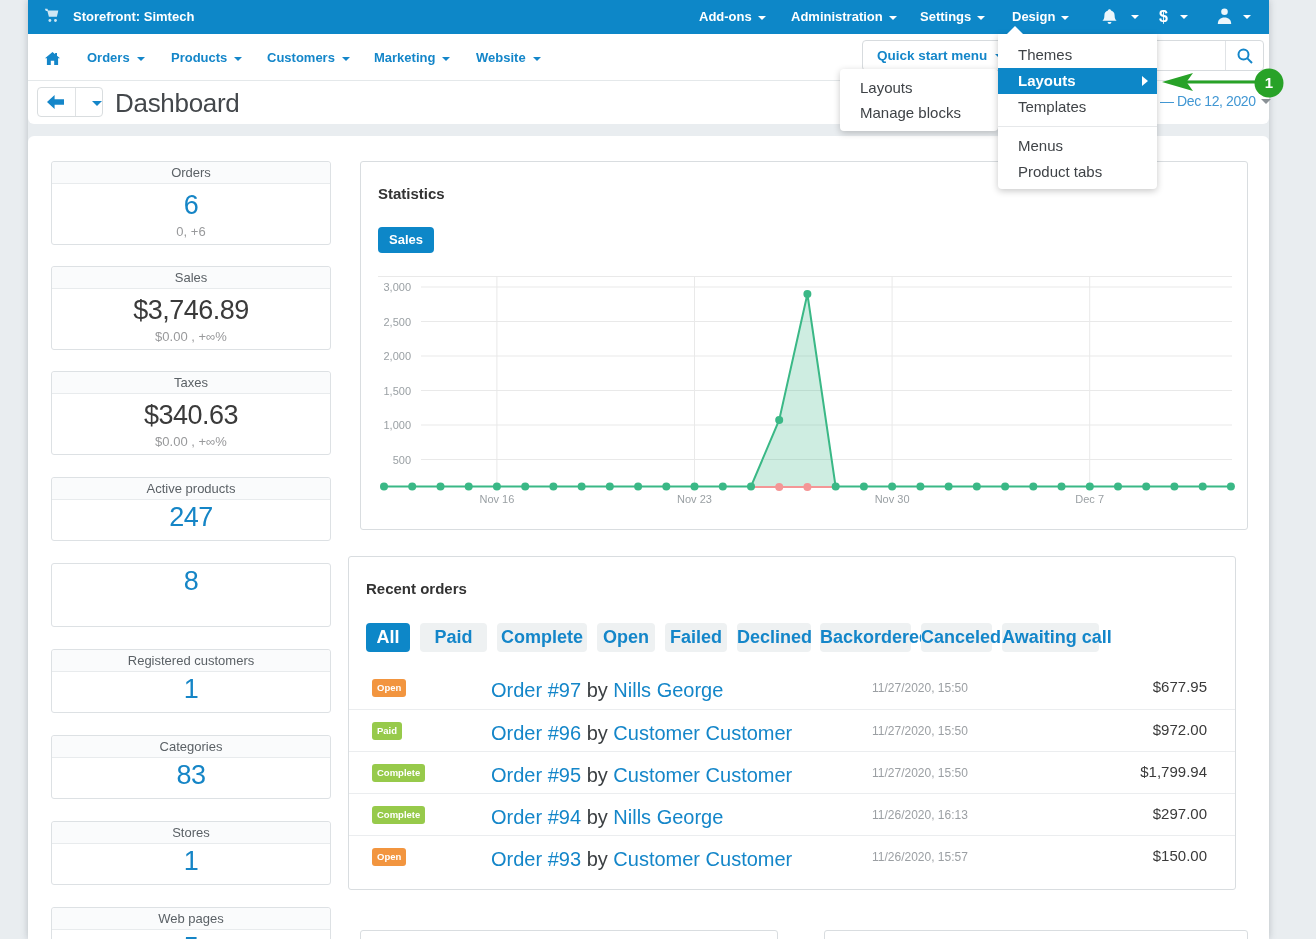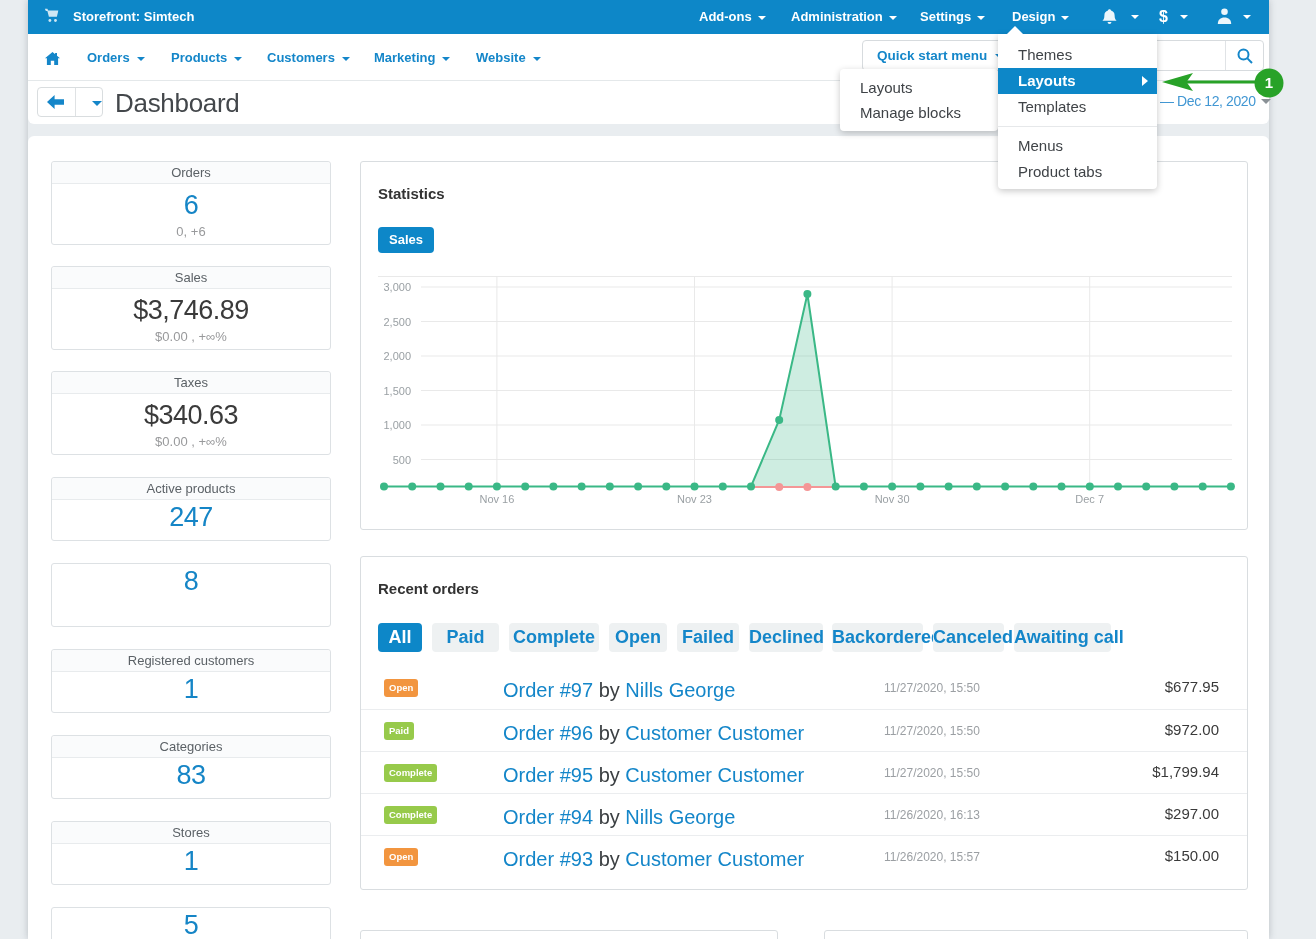--- a/index.html
+++ b/index.html
@@ -176,20 +176,21 @@
       <div class="c-val blue">83</div>
     </div>
   </div>
 <div class="card sm" style="top:821px;height:64px">
     <div class="c-head">Stores</div>
     <div class="c-body">
       <div class="c-val blue">1</div>
     </div>
   </div>
 <div class="card sm" style="top:907px;height:64px">
+    <div class="c-head">Web pages</div>
     <div class="c-body">
       <div class="c-val blue">5</div>
     </div>
   </div>
 
 <div class="panel" id="stats" style="left:360px;top:161px;width:888px;height:369px">
   <span class="ptitle">Statistics</span>
   <span id="salesbtn">Sales</span>
   <svg class="abs" style="left:0;top:105px" width="886" height="258" viewBox="0 0 886 258">
     <g stroke="#e9e9e9" stroke-width="1">
@@ -243,21 +244,21 @@
 <circle cx="700.5" cy="219.5" r="4" fill="#3ab886"></circle>
 <circle cx="728.8" cy="219.5" r="4" fill="#3ab886"></circle>
 <circle cx="757.0" cy="219.5" r="4" fill="#3ab886"></circle>
 <circle cx="785.2" cy="219.5" r="4" fill="#3ab886"></circle>
 <circle cx="813.4" cy="219.5" r="4" fill="#3ab886"></circle>
 <circle cx="841.7" cy="219.5" r="4" fill="#3ab886"></circle>
 <circle cx="869.9" cy="219.5" r="4" fill="#3ab886"></circle>
   </svg>
 </div>
 
-<div class="panel" id="recent" style="left:360px;top:556px;width:888px;height:334px">
+<div class="panel" id="recent" style="left:348px;top:556px;width:888px;height:334px">
   <span class="ptitle">Recent orders</span>
   <div id="tabs"><span class="tab act" style="width:44px;margin-right:10px">All</span>
 <span class="tab" style="width:67px;margin-right:10px">Paid</span>
 <span class="tab" style="width:90px;margin-right:10px">Complete</span>
 <span class="tab" style="width:58px;margin-right:10px">Open</span>
 <span class="tab" style="width:62px;margin-right:10px">Failed</span>
 <span class="tab" style="width:74px;margin-right:9px">Declined</span>
 <span class="tab" style="width:91px;margin-right:10px">Backordered</span>
 <span class="tab" style="width:71px;margin-right:10px">Canceled</span>
 <span class="tab" style="width:97px;margin-right:12px">Awaiting call</span></div>

